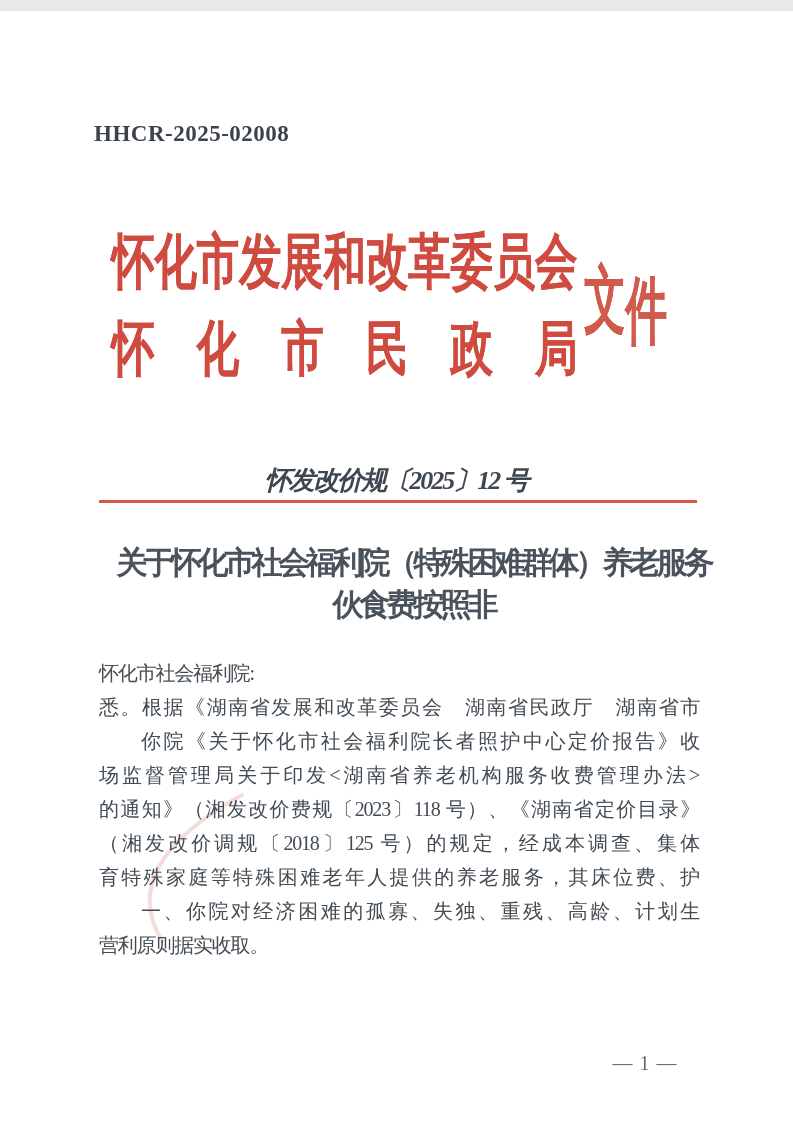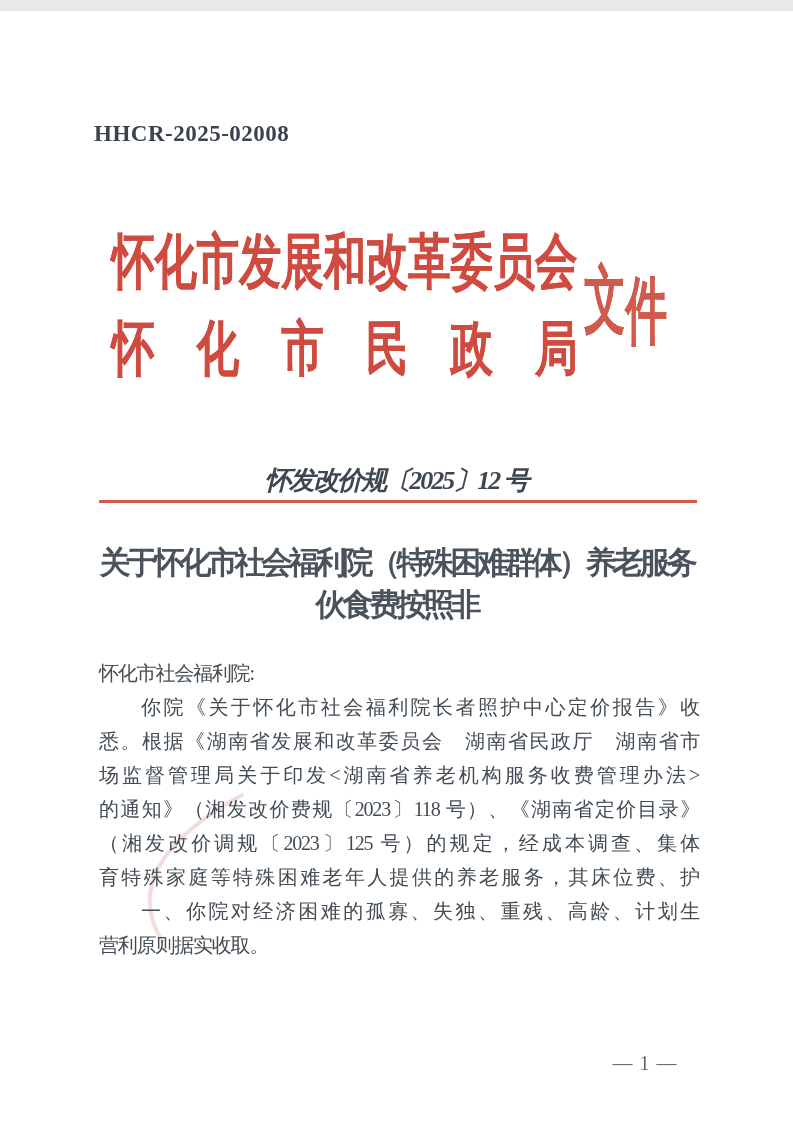--- a/index.html
+++ b/index.html
@@ -51,21 +51,21 @@
   .red-line {
     position:absolute; left:99px; top:489px; width:598px; height:3px;
     background:#d25948;
   }
 
   
   .seal-ghost { position:absolute; left:0; top:0; pointer-events:none; }
 
   
   .title-block {
-    position:absolute; left:99px; top:531px; width:595px;
+    position:absolute; left:116px; top:531px; width:595px;
     text-align:center;
     font-size:31px; font-weight:bold; letter-spacing:-4px; line-height:42px;
     color:#4a535c;
   }
 
   
   .body-block {
     position:absolute; left:99px; top:645px; width:600px;
     color:#434c54;
   }
@@ -105,25 +105,25 @@
     <path d="M 242 784 Q 116 854 162 930" fill="none" stroke="rgba(201,82,72,0.20)" stroke-width="4" stroke-linecap="round"></path>
   </svg>
 
   <div class="title-block">
     <div>关于怀化市社会福利院（特殊困难群体）养老服务</div>
     <div>伙食费按照非</div>
   </div>
 
   <div class="body-block">
     <div class="ln">怀化市社会福利院:</div>
+    <div class="ln just">悉。根据《湖南省发展和改革委员会　湖南省民政厅　湖南省市</div>
     <div class="ln just ind">你院《关于怀化市社会福利院长者照护中心定价报告》收</div>
-    <div class="ln just">悉。根据《湖南省发展和改革委员会　湖南省民政厅　湖南省市</div>
     <div class="ln just">场监督管理局关于印发&lt;湖南省养老机构服务收费管理办法&gt;</div>
     <div class="ln just">的通知》（湘发改价费规〔2023〕118 号）、《湖南省定价目录》</div>
-    <div class="ln just">（湘发改价调规〔2023〕125 号）的规定，经成本调查、集体</div>
+    <div class="ln just">（湘发改价调规〔2018〕125 号）的规定，经成本调查、集体</div>
     <div class="ln just">育特殊家庭等特殊困难老年人提供的养老服务，其床位费、护</div>
     <div class="ln just ind">一、你院对经济困难的孤寡、失独、重残、高龄、计划生</div>
     <div class="ln">营利原则据实收取。</div>
   </div>
 
   <div class="page-number">— 1 —</div>
 
 </div>
 
 </body></html>

